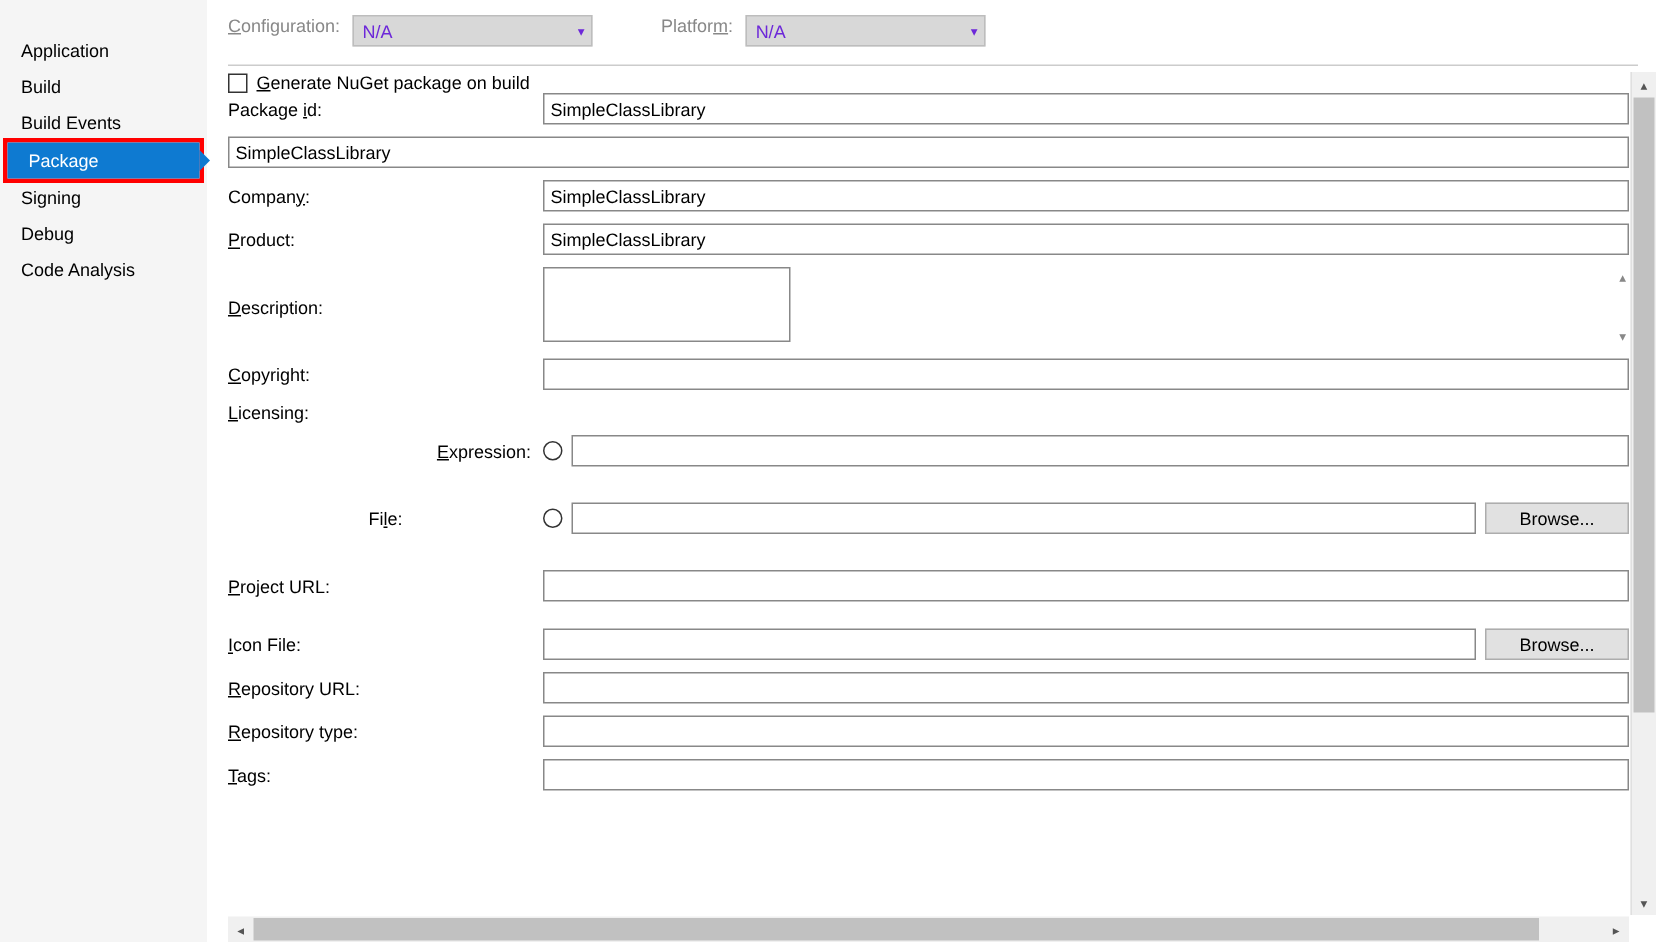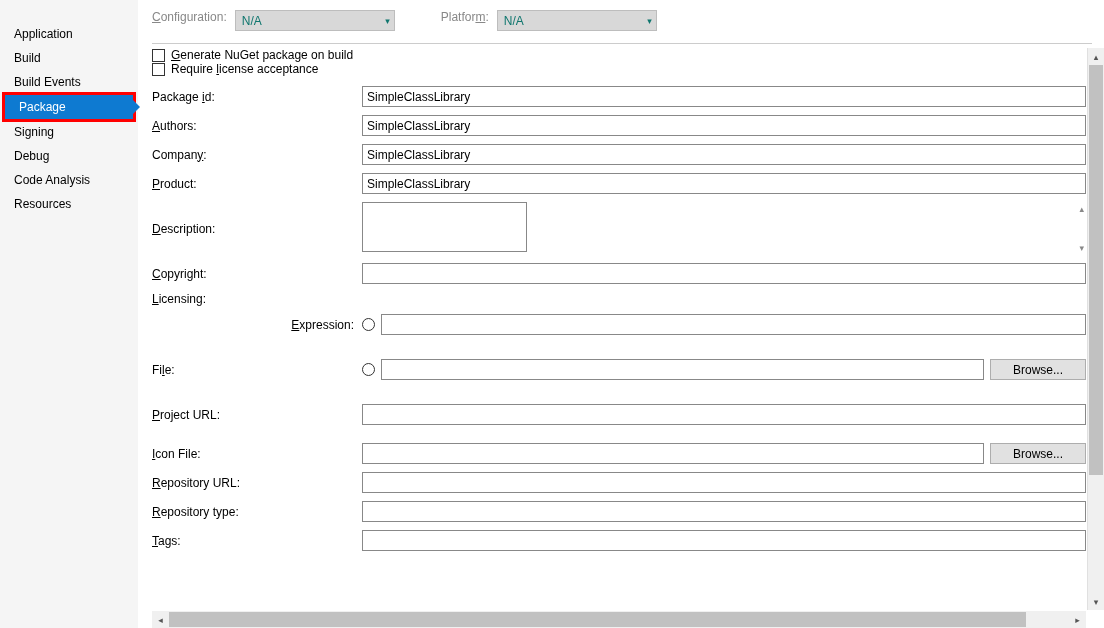--- a/index.html
+++ b/index.html
@@ -58,21 +58,21 @@
 .top-label { font-size: 12px; text-decoration: underline dotted transparent; }
 .top-combo {
   width: 160px;
   height: 21px;
   background: #d8d8d8;
   border: 1px solid #bdbdbd;
   display: flex;
   align-items: center;
   justify-content: space-between;
   padding: 0 4px 0 6px;
-  color: #0f766e;
+  color: #6d28d9;
 }
 .combo-arrow { font-size: 9px; }
 .divider {
   border-top: 1px solid #ccc;
   margin-bottom: 10px;
 }
 .scroll-area {
   position: absolute;
   top: 48px;
   left: 14px;
@@ -220,21 +220,20 @@
 <div class="sidebar">
   <div class="sidebar-item">Application</div>
   <div class="sidebar-item">Build</div>
   <div class="sidebar-item">Build Events</div>
   <div class="highlight-box">
     <div class="sidebar-item selected">Package</div>
   </div>
   <div class="sidebar-item">Signing</div>
   <div class="sidebar-item">Debug</div>
   <div class="sidebar-item">Code Analysis</div>
-  <div class="sidebar-item">Resources</div>
 </div>
 
 <div class="main">
   <div class="top-row">
     <span class="top-label"><u class="acc">C</u>onfiguration:</span>
     <div class="top-combo">
       <span>N/A</span>
       <span class="combo-arrow">▾</span>
     </div>
     <span style="width:30px"></span>
@@ -245,31 +244,26 @@
     </div>
   </div>
   <div class="divider"></div>
 
   <div class="scroll-area">
 
     <div class="form-check">
       <div class="checkbox"></div>
       <span><u class="acc">G</u>enerate NuGet package on build</span>
     </div>
-    <div class="form-check" style="margin-bottom:10px">
-      <div class="checkbox"></div>
-      <span>Require <u class="acc">l</u>icense acceptance</span>
-    </div>
 
     <div class="form-row">
       <div class="form-label">Package <u class="acc">i</u>d:</div>
       <input class="form-input" value="SimpleClassLibrary" style="">
     </div>
     <div class="form-row">
-      <div class="form-label"><u class="acc">A</u>uthors:</div>
       <input class="form-input" value="SimpleClassLibrary" style="">
     </div>
     <div class="form-row">
       <div class="form-label">Compan<u class="acc">y</u>:</div>
       <input class="form-input" value="SimpleClassLibrary" style="">
     </div>
     <div class="form-row">
       <div class="form-label"><u class="acc">P</u>roduct:</div>
       <input class="form-input" value="SimpleClassLibrary" style="">
     </div>
@@ -288,21 +282,21 @@
     <div class="form-row">
       <div class="form-label"><u class="acc">L</u>icensing:</div>
     </div>
 
     <div class="sub-row">
       <div class="form-label" style="text-align:right;padding-right:8px"><u class="acc">E</u>xpression:</div>
       <div class="radio"></div>
       <input class="form-input" value="" style="">
     </div>
     <div class="sub-row">
-      <div class="form-label" style="text-align:left;padding-right:0">Fi<u class="acc">l</u>e:</div>
+      <div class="form-label" style="text-align:center;padding-right:0">Fi<u class="acc">l</u>e:</div>
       <div class="radio"></div>
       <input class="form-input" value="" style="">
       <button class="browse-btn">Browse...</button>
     </div>
 
     <div class="form-row">
       <div class="form-label"><u class="acc">P</u>roject URL:</div>
       <input class="form-input" value="" style="">
     </div>
     <div class="gap"></div>

